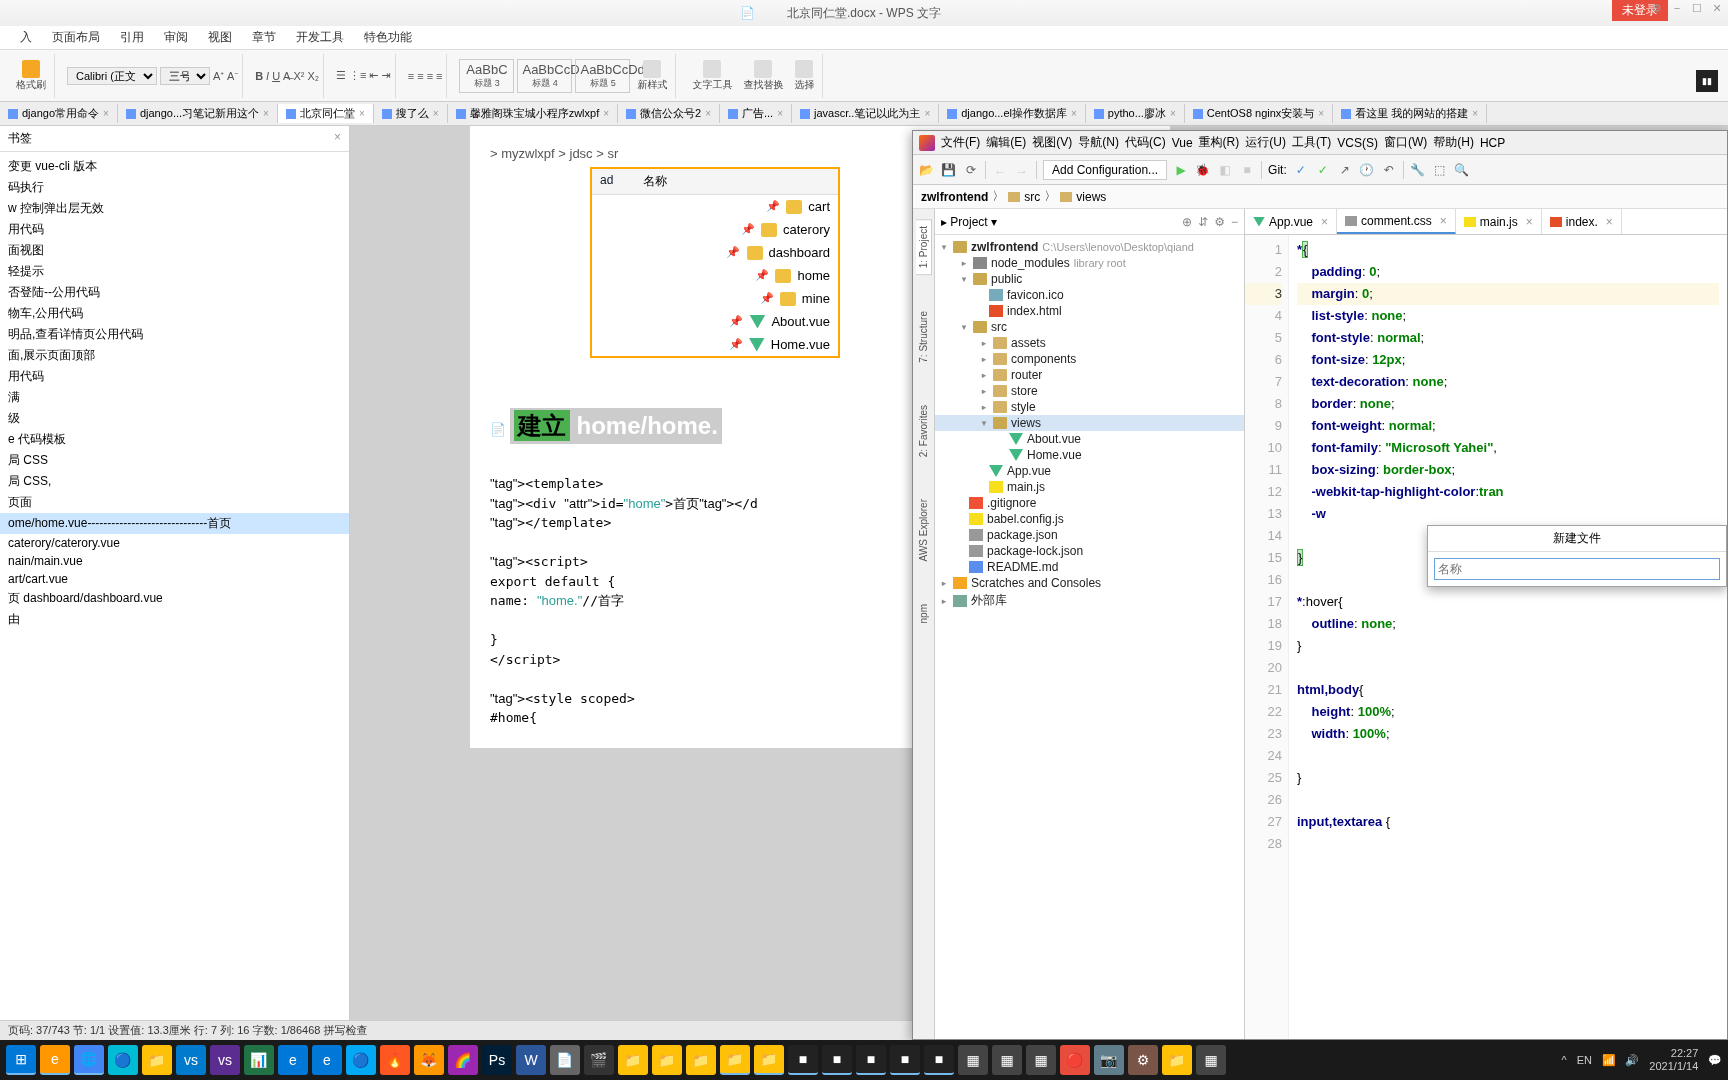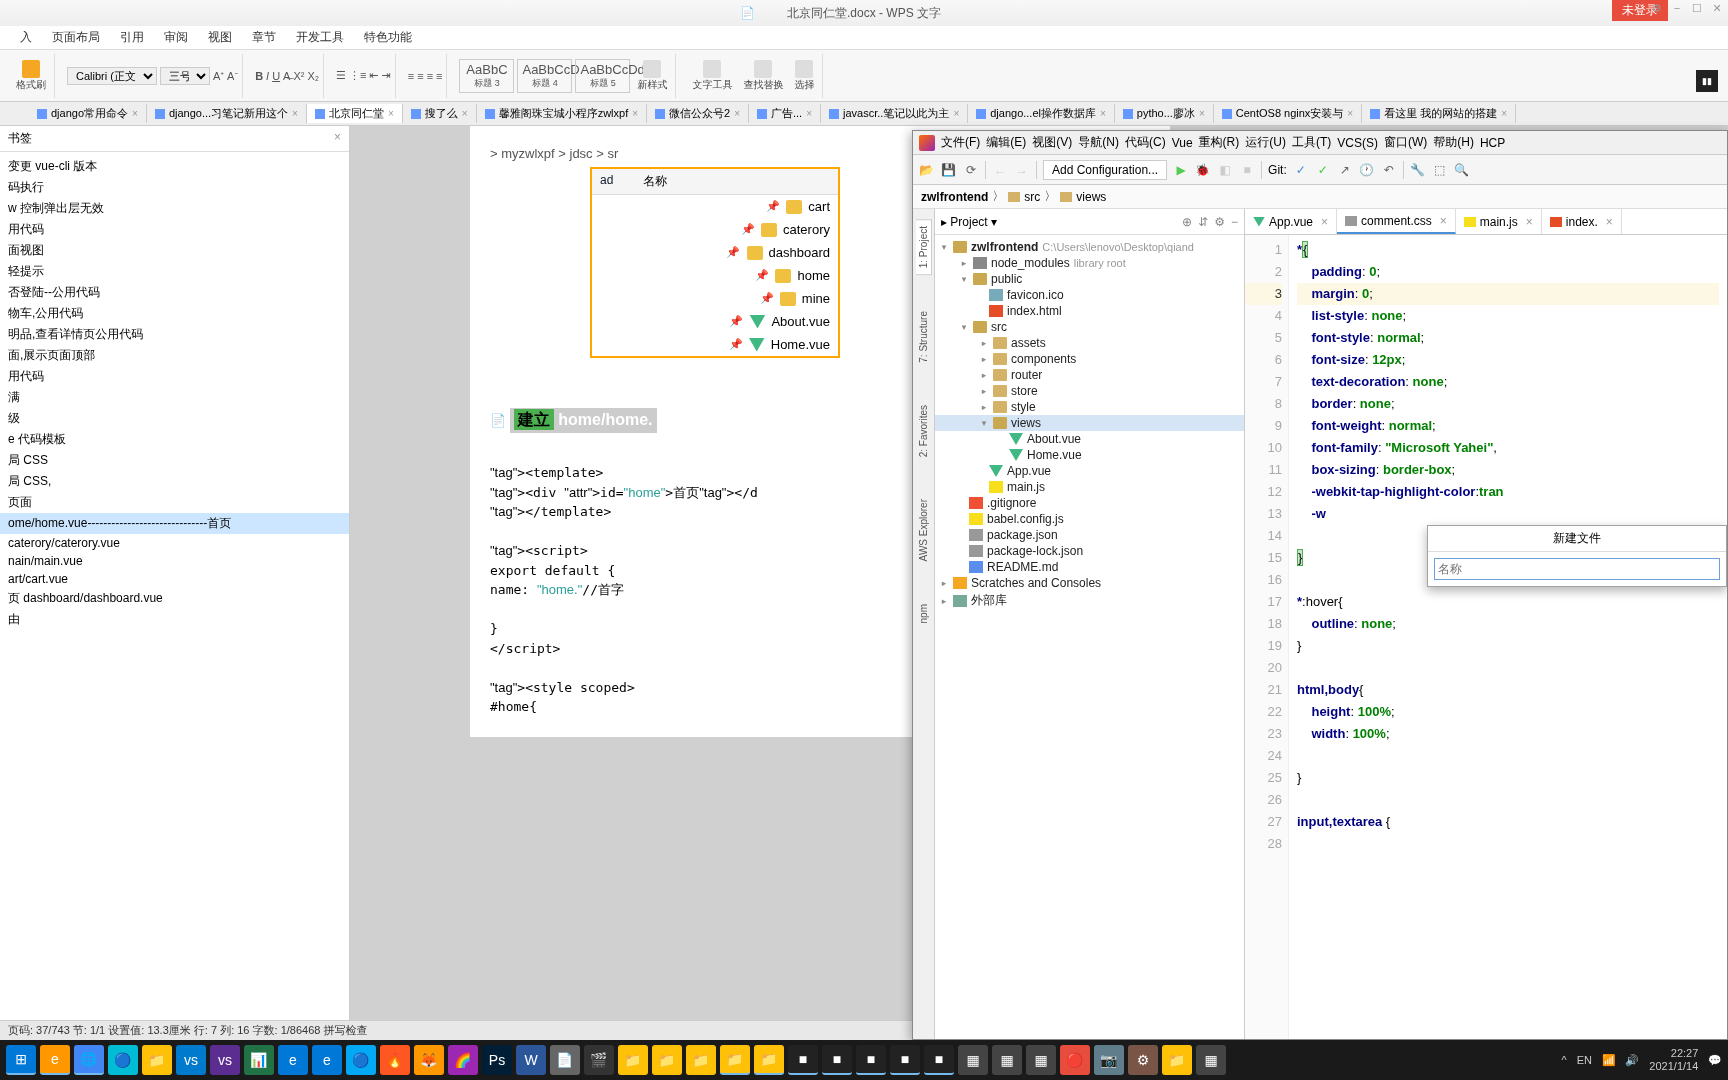--- a/index.html
+++ b/index.html
@@ -16,21 +16,21 @@
 
 .wps-ribbon { height: 52px; background: #f7f7f7; border-bottom: 1px solid #ccc; display: flex; align-items: center; padding: 0 8px; gap: 8px; font-size: 11px; color: #555; }
 .ribbon-group { display: flex; align-items: center; gap: 3px; padding: 0 4px; border-right: 1px solid #ddd; height: 44px; }
 .ribbon-btn { padding: 2px 4px; display: flex; flex-direction: column; align-items: center; font-size: 10px; color: #444; }
 .ribbon-icon { width: 18px; height: 18px; background: #ddd; border-radius: 2px; }
 .font-select { border: 1px solid #ccc; font-size: 11px; padding: 1px 4px; }
 .style-box { border: 1px solid #ccc; padding: 2px 4px; text-align: center; width: 55px; }
 .style-box .preview { font-size: 13px; }
 .style-box .label { font-size: 9px; color: #555; }
 
-.wps-tabs { height: 24px; background: #eee; display: flex; align-items: center; font-size: 11px; overflow: hidden; border-bottom: 1px solid #ccc; padding-left: 29px; }
+.wps-tabs { height: 24px; background: #eee; display: flex; align-items: center; font-size: 11px; overflow: hidden; border-bottom: 1px solid #ccc; }
 .wps-tab { padding: 2px 8px; border-right: 1px solid #ccc; display: flex; align-items: center; gap: 4px; white-space: nowrap; }
 .wps-tab .tab-icon { width: 10px; height: 10px; background: #69f; }
 .wps-tab .close { color: #999; font-size: 10px; }
 
 .wps-body { display: flex; height: 960px; }
 .bookmark-panel { width: 350px; background: #fff; border-right: 1px solid #ccc; display: flex; flex-direction: column; }
 .bookmark-header { padding: 4px 8px; font-size: 12px; border-bottom: 1px solid #ddd; display: flex; justify-content: space-between; }
 .bookmark-list { flex: 1; overflow: auto; font-size: 12px; padding: 4px 0; }
 .bookmark-list div { padding: 2px 8px; cursor: default; }
 .bookmark-list .sel { background: #cde6ff; }
@@ -40,21 +40,21 @@
 .doc-area { flex: 1; background: #d0d0d0; position: relative; overflow: hidden; }
 .doc-page { position: absolute; left: 120px; top: 0; width: 700px; background: #fff; padding: 20px; font-size: 13px; }
 
 .folder-callout { border: 2px solid orange; background: #fff; width: 250px; margin-left: 100px; }
 .folder-head { background: #f5f5f5; padding: 4px 8px; font-size: 12px; border-bottom: 1px solid #ddd; display: flex; gap: 30px; }
 .folder-row { padding: 4px 8px; display: flex; align-items: center; gap: 6px; font-size: 13px; }
 .folder-icon { width: 16px; height: 14px; background: #f0c040; border-radius: 2px; }
 .vue-icon { width: 16px; height: 14px; background: #41b883; clip-path: polygon(50% 100%, 0 0, 100% 0); }
 .pin { color: #888; font-size: 11px; margin-left: auto; }
 
-.highlight { background: #4CAF50; color: #fff; padding: 2px 4px; display: inline-block; margin-top: 20px; font-size: 16px; font-weight: bold; }
+.highlight { background: #4CAF50; color: #fff; padding: 2px 4px; display: inline-block; margin-top: 20px; font-size: 24px; font-weight: bold; }
 .sel-bg { background: #ccc; }
 
 .code-block { font-family: Consolas, monospace; font-size: 13px; margin-top: 30px; line-height: 1.5; }
 .str { color: #2aa198; }
 
 .wps-status { position: absolute; bottom: 0; left: 0; right: 0; height: 20px; background: #e8e8e8; font-size: 11px; color: #333; padding: 2px 8px; border-top: 1px solid #ccc; }
 
 
 .ij-window { position: absolute; left: 912px; top: 130px; width: 816px; height: 910px; background: #f2f2f2; border: 1px solid #888; box-shadow: -2px 2px 10px rgba(0,0,0,0.3); display: flex; flex-direction: column; }
 .ij-menu { height: 24px; background: #f0f0f0; display: flex; align-items: center; gap: 6px; padding: 0 6px; font-size: 12px; border-bottom: 1px solid #ccc; }

